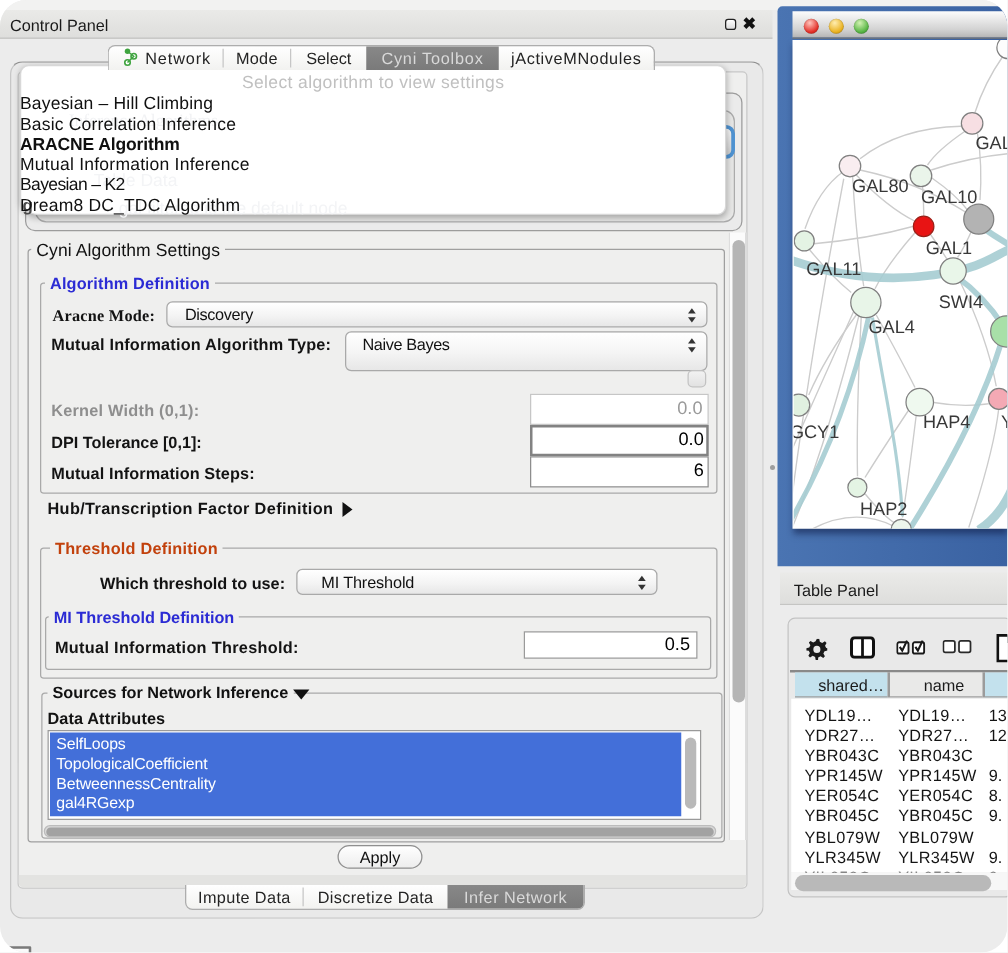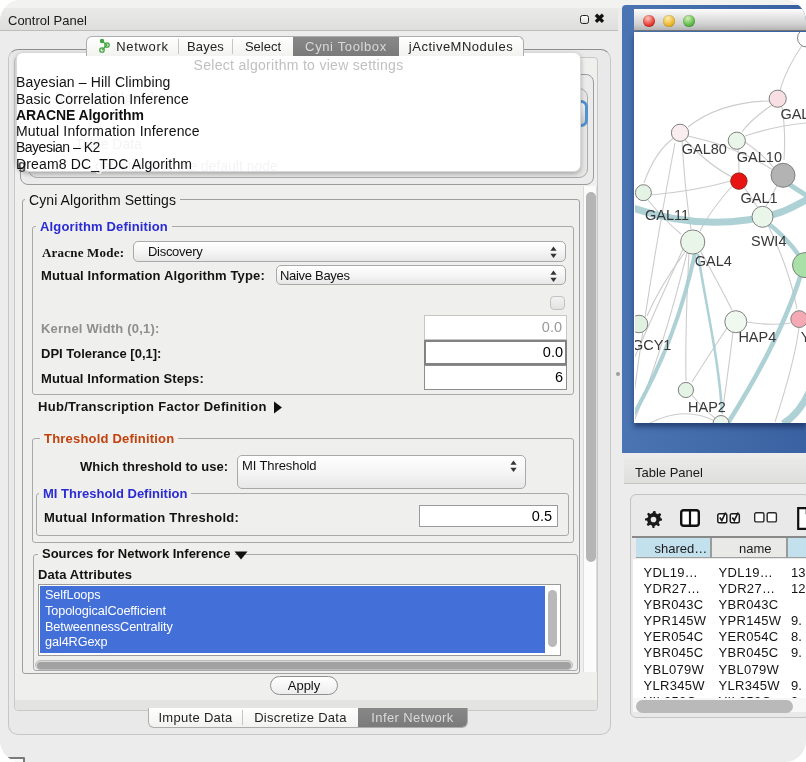--- a/index.html
+++ b/index.html
@@ -39,21 +39,21 @@
 
 <div class="abs b13" style="left:42px;top:244.5px;letter-spacing:0.2px;font-family:Liberation Serif, serif;">Aracne Mode:</div>
 <div class="abs combo" style="left:133px;top:241px;width:433px;height:21px;line-height:19px;padding-left:14px;letter-spacing:-0.3px;">Discovery
   <svg class="spin" viewBox="0 0 9 13">
         <path d="M4.5 0.6 L7.6 4.8 L1.4 4.8 Z" fill="#333"></path>
         <path d="M4.5 12 L7.6 7.8 L1.4 7.8 Z" fill="#333"></path>
       </svg>
 </div>
 
 <div class="abs b13" style="left:41px;top:268.3px;letter-spacing:0.15px;">Mutual Information Algorithm Type:</div>
-<div class="abs combo" style="left:276px;top:265px;width:290px;height:20px;line-height:20px;padding-left:3px;letter-spacing:-0.3px;">Naive Bayes
+<div class="abs combo" style="left:276px;top:265px;width:290px;height:32px;line-height:20px;padding-left:13px;letter-spacing:-0.3px;">Naive Bayes
   <svg class="spin" viewBox="0 0 9 13">
         <path d="M4.5 0.6 L7.6 4.8 L1.4 4.8 Z" fill="#333"></path>
         <path d="M4.5 12 L7.6 7.8 L1.4 7.8 Z" fill="#333"></path>
       </svg>
 </div>
 
 <div class="abs" style="left:550px;top:296px;width:15px;height:14px;border:1px solid #c2c2c2;border-radius:4px;background:linear-gradient(#f2f2f2,#e2e2e2);"></div>
 
 <div class="abs b13" style="left:41px;top:321px;color:#8e8e8e;letter-spacing:0.2px;">Kernel Width (0,1):</div>
 <div class="abs field" style="left:424px;top:315px;width:143px;height:25px;border:1px solid #c6c6c6;line-height:23px;padding-right:4px;color:#9a9a9a;">0.0</div>
@@ -66,21 +66,21 @@
 
 <div class="abs b13" style="left:38px;top:399px;letter-spacing:0.3px;">Hub/Transcription Factor Definition</div>
 <svg class="abs" style="left:273px;top:401px;" width="10" height="13" viewBox="0 0 10 13">
       <path d="M1 0.5 L9 6.5 L1 12.5 Z" fill="#111"></path>
     </svg>
 
 <div class="abs" style="left:32px;top:438px;width:542px;height:105px;border:1px solid #a9a9a9;border-radius:3px;"></div>
 <div class="grouptitle" style="left:40px;top:432px;color:#c2410c;letter-spacing:0.2px;">Threshold Definition</div>
 
 <div class="abs b13" style="left:80px;top:459px;">Which threshold to use:</div>
-<div class="abs combo" style="left:237px;top:455px;width:289px;height:34px;line-height:19px;padding-left:4px;letter-spacing:-0.1px;">MI Threshold
+<div class="abs combo" style="left:237px;top:455px;width:289px;height:21px;line-height:19px;padding-left:19px;letter-spacing:-0.1px;">MI Threshold
   <svg class="spin" viewBox="0 0 9 13">
         <path d="M4.5 0.6 L7.6 4.8 L1.4 4.8 Z" fill="#333"></path>
         <path d="M4.5 12 L7.6 7.8 L1.4 7.8 Z" fill="#333"></path>
       </svg>
 </div>
 
 <div class="abs" style="left:36px;top:493px;width:533px;height:43px;border:1px solid #a9a9a9;border-radius:3px;"></div>
 <div class="grouptitle" style="left:39px;top:487px;color:#2b2bd4;">MI Threshold Definition</div>
 
 <div class="abs b13" style="left:44px;top:510px;letter-spacing:0.25px;">Mutual Information Threshold:</div>
@@ -121,21 +121,21 @@
   <div>Basic Correlation Inference</div>
   <div style="letter-spacing:-0.1px;font-weight:bold;">ARACNE Algorithm</div>
   <div style="letter-spacing:0.2px;">Mutual Information Inference</div>
   <div style="letter-spacing:-0.5px;">Bayesian – K2</div>
   <div>Dream8 DC_TDC Algorithm</div>
 </div>
 
 <div class="abs" style="left:86px;top:36px;height:20px;display:flex;z-index:5;border:1px solid #adadad;border-bottom:none;border-radius:6px 6px 0 0;overflow:hidden;background:linear-gradient(#ffffff,#f2f2f0);">
   <div class="tabt" style="width:91px;padding-left:20px;letter-spacing:0.7px;">Network</div>
   <div style="width:1px;height:15px;margin-top:2px;background:#c6c6c6;"></div>
-  <div class="tabt" style="width:53px;letter-spacing:0.2px;">Bayes</div>
+  <div class="tabt" style="width:53px;letter-spacing:0.2px;">Mode</div>
   <div style="width:1px;height:15px;margin-top:2px;background:#c6c6c6;"></div>
   <div class="tabt" style="width:60px;letter-spacing:0;">Select</div>
   <div class="seltab" style="width:106px;letter-spacing:0.63px;">Cyni Toolbox</div>
   <div class="tabt" style="width:124px;letter-spacing:0.5px;">jActiveMNodules</div>
 </div>
 <svg class="abs" style="left:98px;top:38px;z-index:6;" width="13" height="15" viewBox="0 0 13 15">
   <circle cx="4" cy="3" r="2.2" fill="#3fa43f"></circle>
       <circle cx="9" cy="7" r="2.2" fill="#fff" stroke="#3fa43f" stroke-width="1.3"></circle>
       <circle cx="4" cy="12" r="2.2" fill="#fff" stroke="#3fa43f" stroke-width="1.3"></circle>
       <path d="M4 3 L9 7 L4 12" stroke="#3fa43f" stroke-width="1.2" fill="none"></path>

